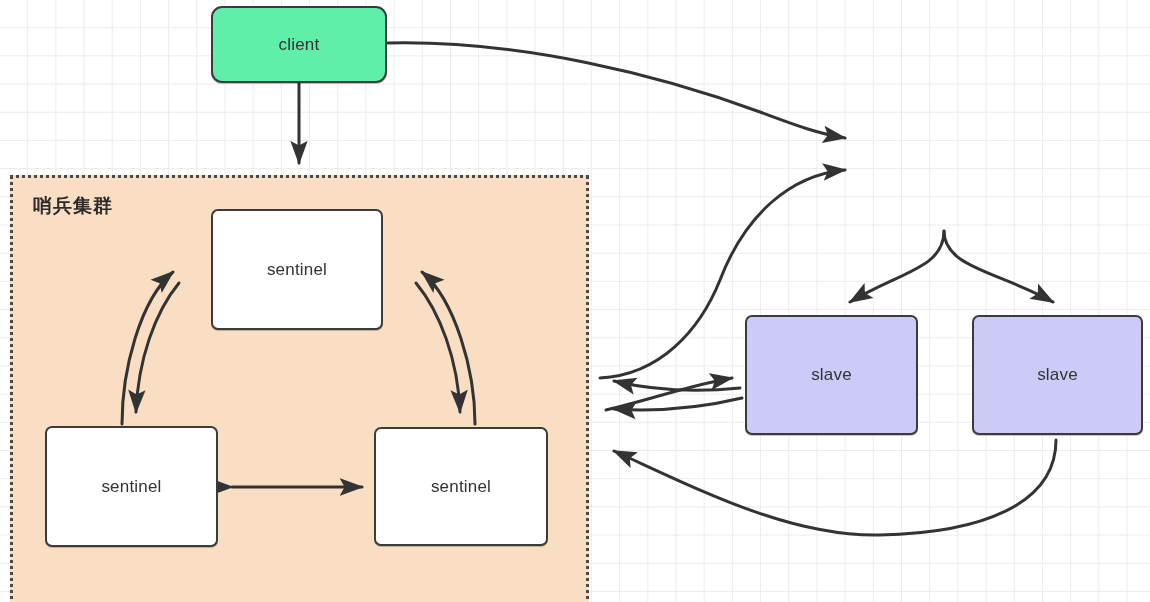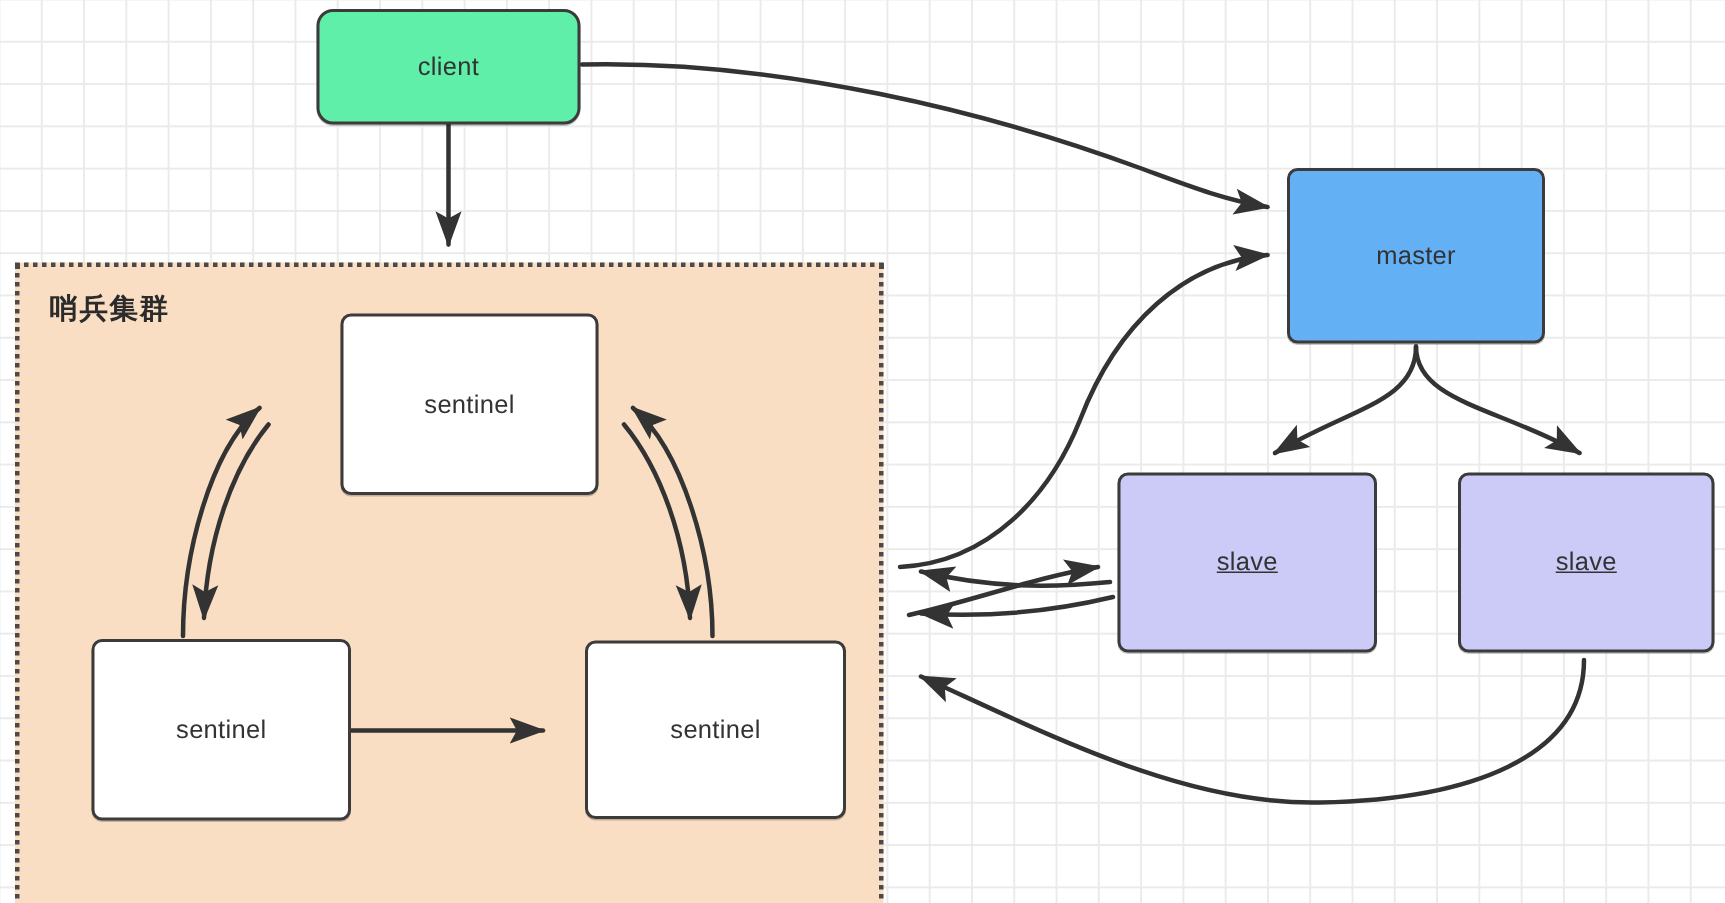--- a/index.html
+++ b/index.html
@@ -27,22 +27,22 @@
     border:2.5px solid #3b3b3b;
     border-radius:7px;
     display:flex;align-items:center;justify-content:center;
     font-size:17px;
     color:#333333;
     letter-spacing:.2px;
     box-shadow:0 1px 0 rgba(0,0,0,.22);
   }
   .node.client{background:#5FEFA8;border-radius:11px;}
   .node.master{background:#64B0F5;}
-  .node.slave{background:#CCCBF8;text-decoration:underline;}
-  .node.sentinel{background:#ffffff;margin-left:16px;}
+  .node.slave{background:#CCCBF8;}
+  .node.sentinel{background:#ffffff;}
   #cluster{
     position:absolute;
     box-sizing:border-box;
     background:#FADEC3;
     border:3px dotted #4a4a4a;
   }
   #cluster-label{
     position:absolute;
     left:20px;top:15px;
     font-size:19px;
@@ -99,23 +99,20 @@
       <path d="M944,231 C944,268 1000,272 1053,302" marker-end="url(#ah)"></path>
 
       <path d="M1056,440 C1056,505 980,533 880,535 C790,537 700,490 614,451" marker-end="url(#ah)"></path>
     </g>
   </svg>
 
   <div class="node client" style="left:211px;top:6px;width:176px;height:77px;">
     <span>client</span>
   </div>
 
-  <div class="node master" style="left:858px;top:112px;width:172px;height:117px;">
-    <span>master</span>
-  </div>
 
   <div class="node slave" style="left:745px;top:315px;width:173px;height:120px;">
     <span>slave</span>
   </div>
 
   <div class="node slave" style="left:972px;top:315px;width:171px;height:120px;">
     <span>slave</span>
   </div>
 
   <div class="node sentinel" style="left:211px;top:209px;width:172px;height:121px;">

